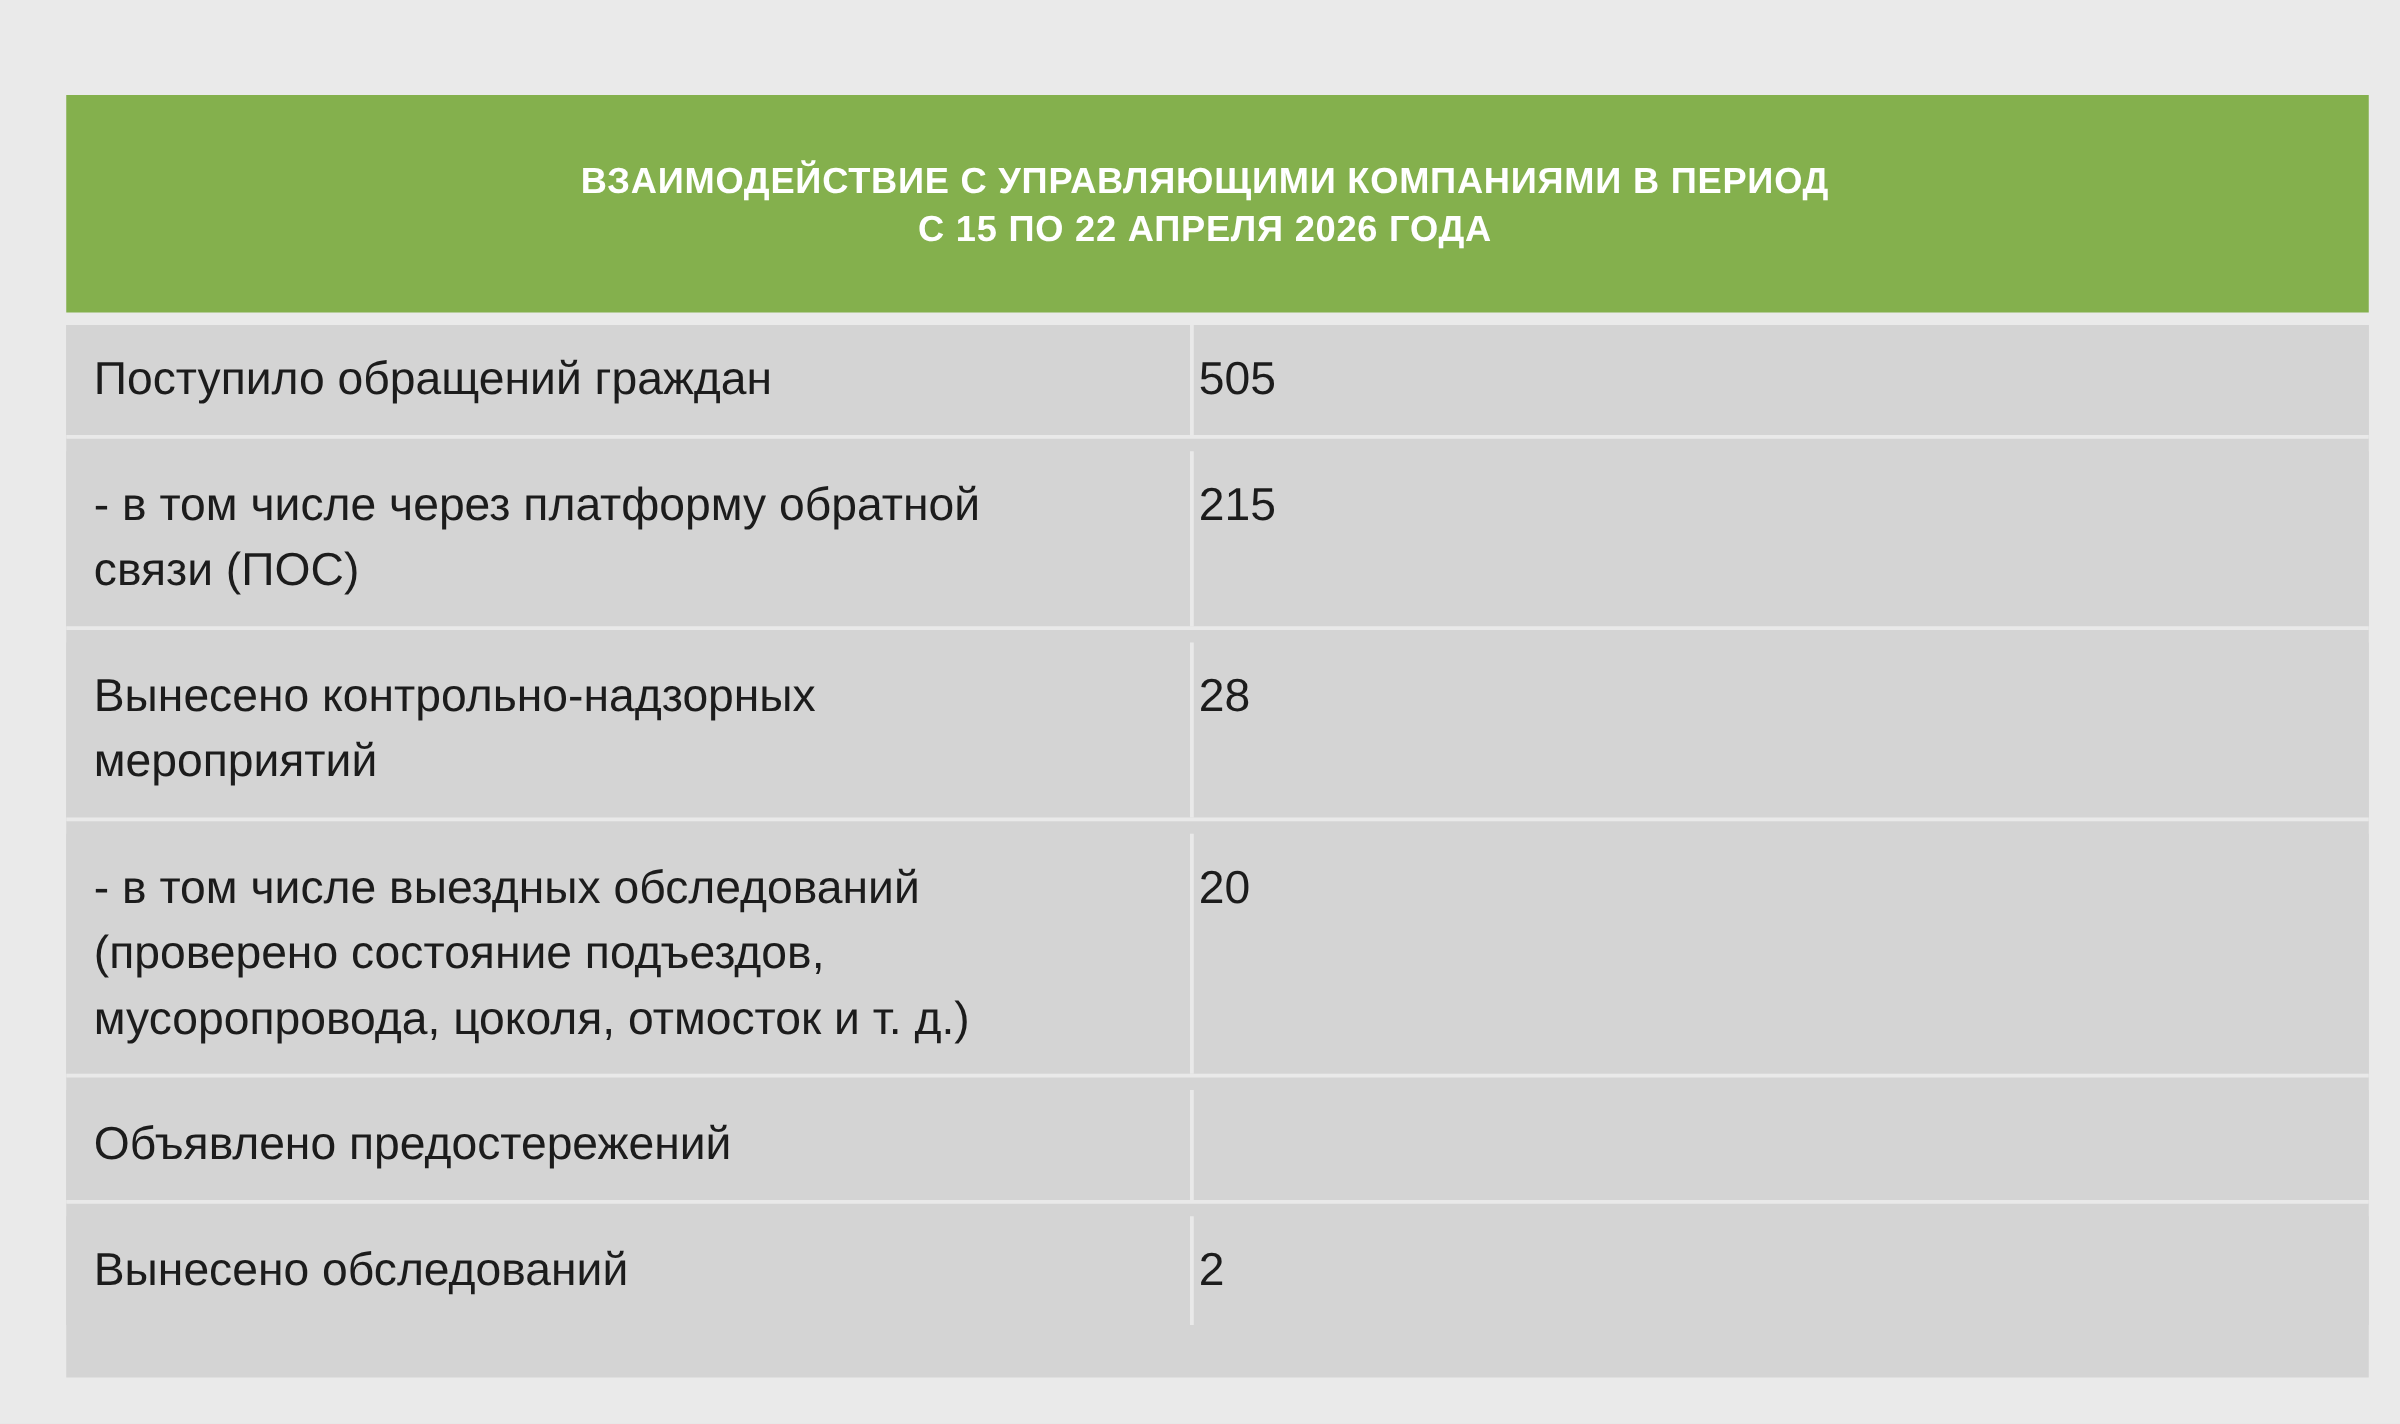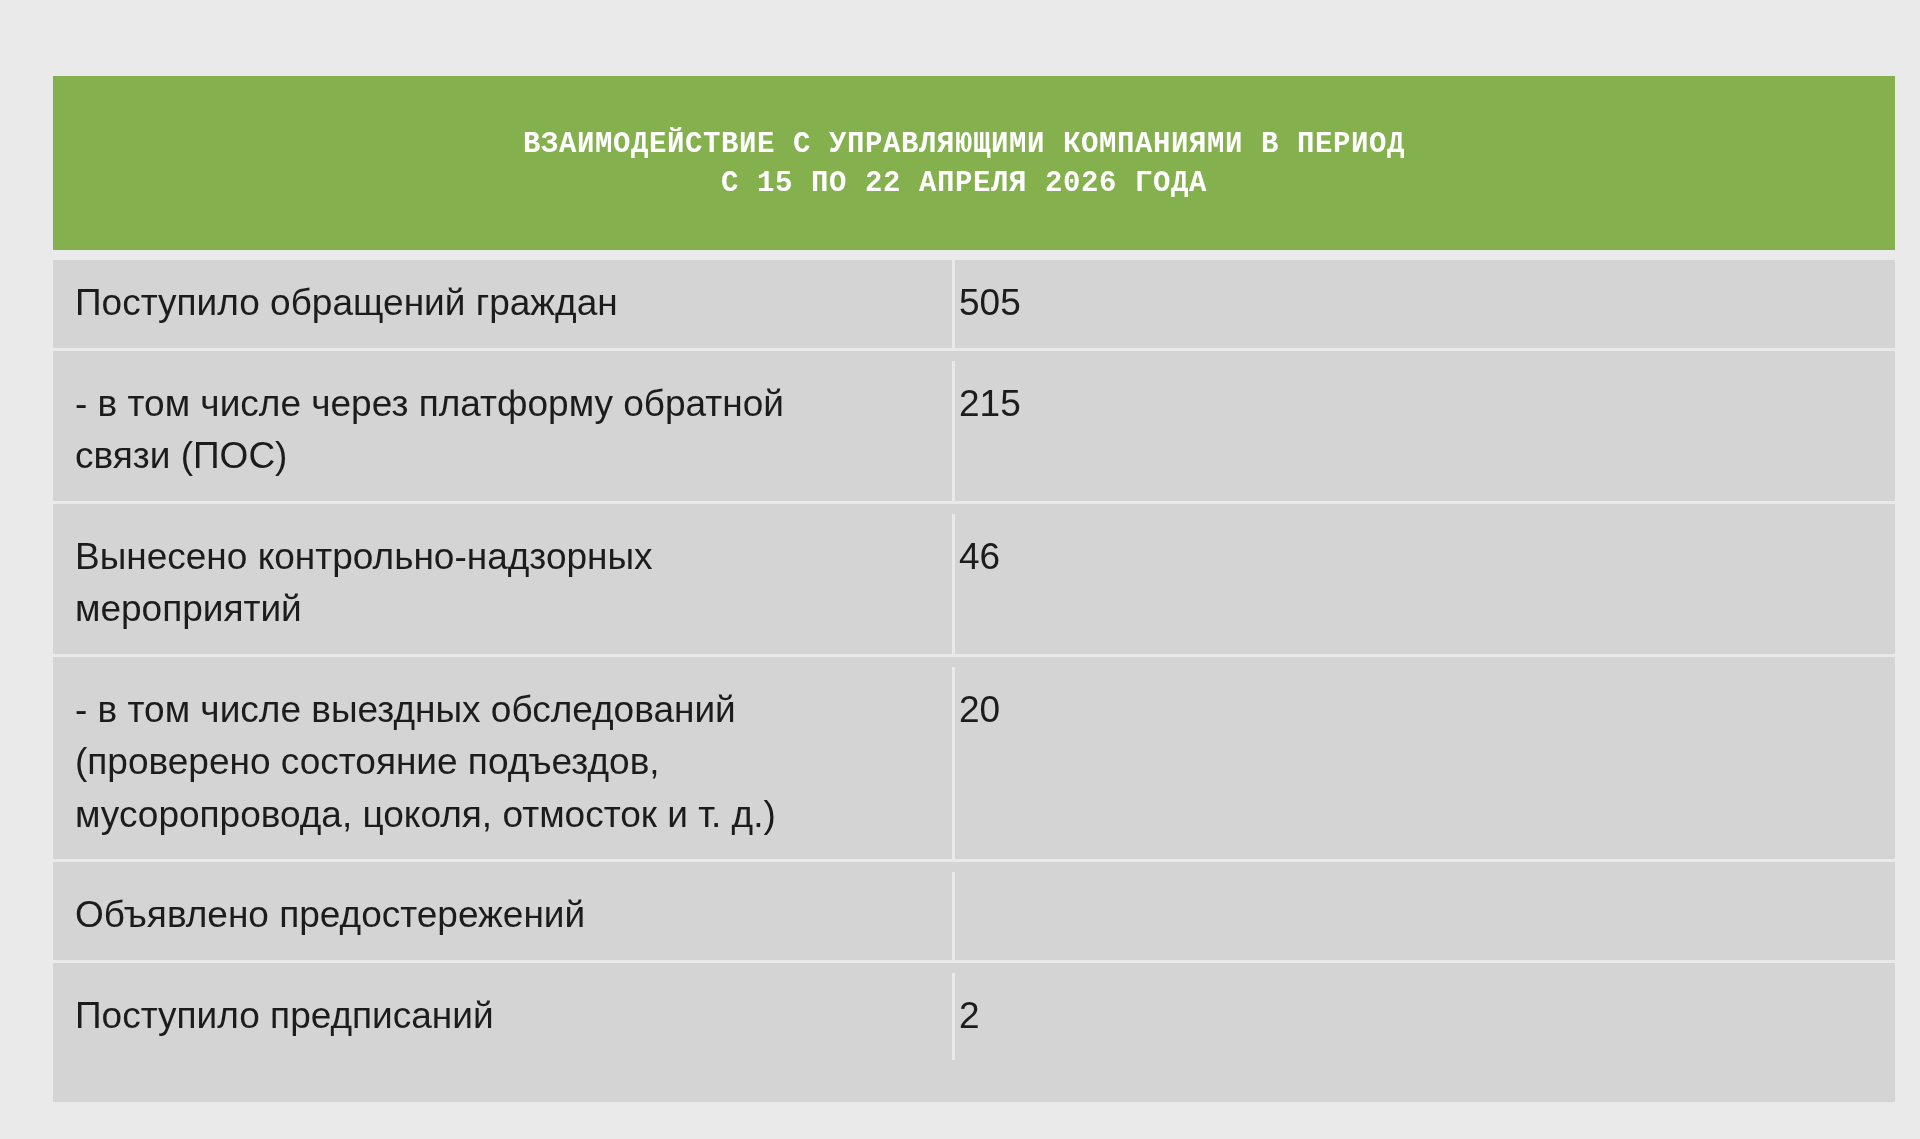--- a/index.html
+++ b/index.html
@@ -36,21 +36,20 @@
     background: #84b04d;
     color: #ffffff;
     text-align: left;
     padding: 34px 60px 30px 40px;
     box-sizing: border-box;
     min-height: 174px;
     display: flex;
     flex-direction: column;
     align-items: center;
     justify-content: center;
-    font-family: Liberation Mono, monospace;
   }
   .table-header .hdr-line {
     font-weight: bold;
     font-size: 29px;
     letter-spacing: 0.6px;
     line-height: 1.33;
     text-transform: uppercase;
     white-space: nowrap;
   }
 
@@ -113,34 +112,34 @@
 
       <div class="row">
         <div class="cell-label">- в том числе через платформу обратной
 связи (ПОС)</div>
         <div class="cell-value">215</div>
       </div>
 
       <div class="row">
         <div class="cell-label">Вынесено контрольно-надзорных
 мероприятий</div>
-        <div class="cell-value">46</div>
+        <div class="cell-value">28</div>
       </div>
 
       <div class="row">
         <div class="cell-label">- в том числе выездных обследований
 (проверено состояние подъездов,
 мусоропровода, цоколя, отмосток и т. д.)</div>
         <div class="cell-value">20</div>
       </div>
 
       <div class="row">
         <div class="cell-label">Объявлено предостережений</div>
       </div>
 
       <div class="row">
-        <div class="cell-label">Поступило предписаний</div>
+        <div class="cell-label">Вынесено обследований</div>
         <div class="cell-value">2</div>
       </div>
 
     </div>
   </div>
 </div>
 
 </body></html>

